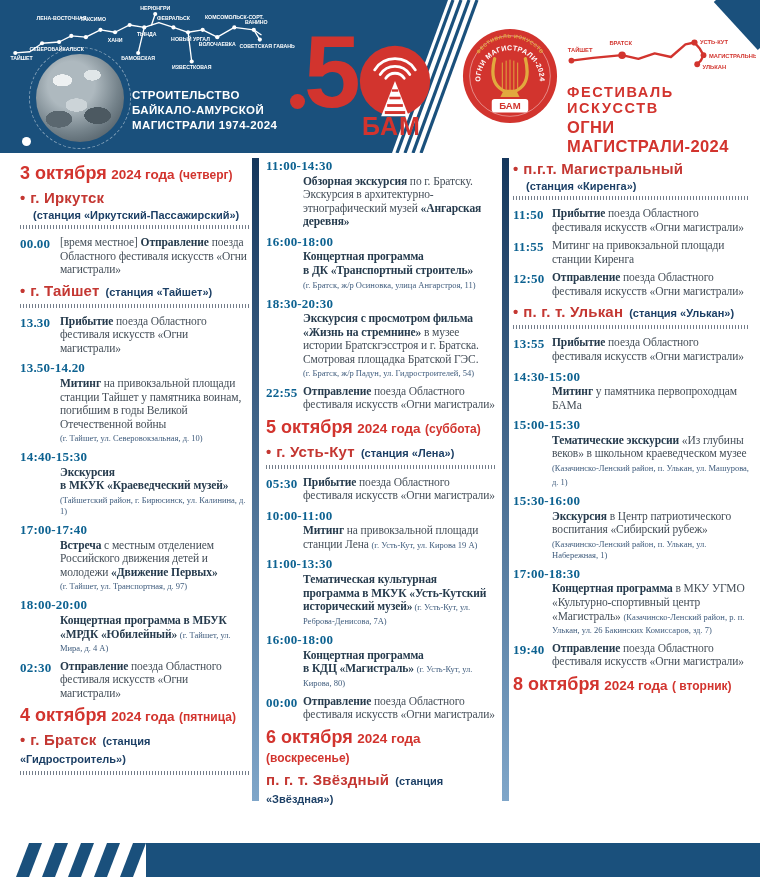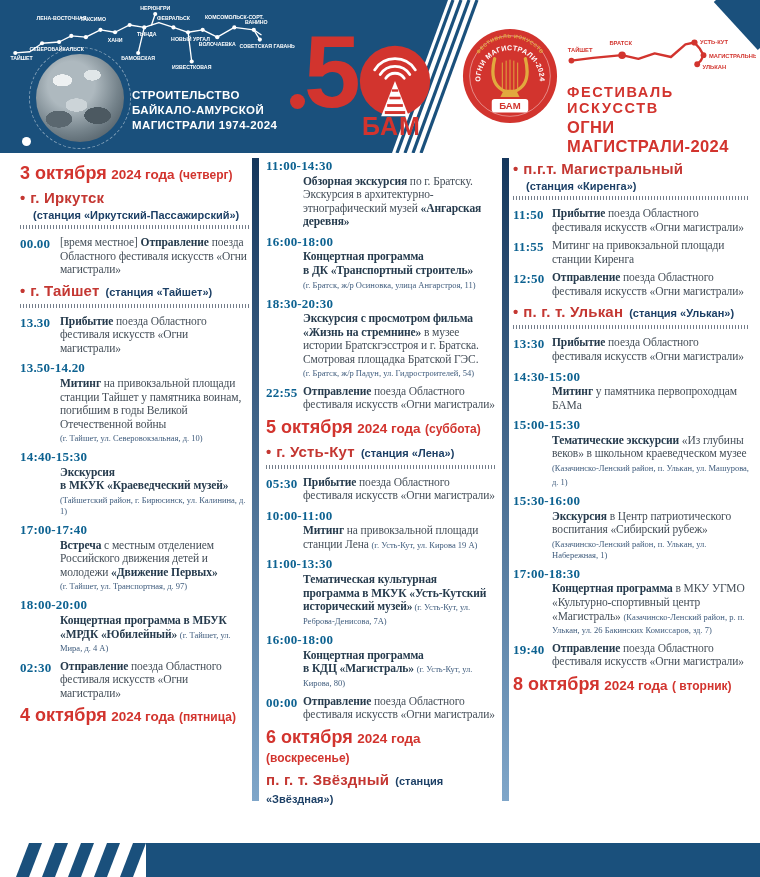--- a/index.html
+++ b/index.html
@@ -265,20 +265,24 @@
         </div>
         <div class="event stacked">
           <div class="etime">18:00-20:00</div>
           <div class="etext"><span class="b">Концертная программа в МБУК «МРДК «Юбилейный» </span><span class="v">(г. Тайшет, ул. Мира, д. 4 А)</span></div>
         </div>
         <div class="event inline">
           <div class="etime">02:30</div>
           <div class="etext"><span class="b">Отправление</span><span> поезда Областного фестиваля искусств «Огни магистрали»</span></div>
         </div>
         <div class="date-hdr"><span class="dday">4 октября</span> <span class="dyear">2024 года</span> <span class="dwd">(пятница)</span></div>
+        <div class="city">
+          <div class="city-line"><span class="bullet">•</span><span class="cname">г. Братск</span><span class="cstation">(станция «Гидростроитель»)</span></div>
+          <div class="sep"></div>
+        </div>
       </section>
     <div class="vbar vbar-1"></div>
     <section class="col col-2">
         <div class="event stacked">
           <div class="etime">11:00-14:30</div>
           <div class="etext"><span class="b">Обзорная экскурсия</span><span> по г. Братску. Экскурсия в архитектурно-этнографический музей </span><span class="b">«Ангарская деревня»</span></div>
         </div>
         <div class="event stacked">
           <div class="etime">16:00-18:00</div>
           <div class="etext"><span class="b">Концертная программа</span><br><span class="b">в ДК «Транспортный строитель»</span><div class="venue">(г. Братск, ж/р Осиновка, улица Ангарстроя, 11)</div></div>
@@ -337,21 +341,21 @@
         </div>
         <div class="event inline">
           <div class="etime">12:50</div>
           <div class="etext"><span class="b">Отправление</span><span> поезда Областного фестиваля искусств «Огни магистрали»</span></div>
         </div>
         <div class="city">
           <div class="city-line"><span class="bullet">•</span><span class="cname">п. г. т. Улькан</span><span class="cstation">(станция «Улькан»)</span></div>
           <div class="sep"></div>
         </div>
         <div class="event inline">
-          <div class="etime">13:30</div>
+          <div class="etime">13:55</div>
           <div class="etext"><span class="b">Прибытие</span><span> поезда Областного фестиваля искусств «Огни магистрали»</span></div>
         </div>
         <div class="event stacked">
           <div class="etime">14:30-15:00</div>
           <div class="etext"><span class="b">Митинг</span><span> у памятника первопроходцам БАМа</span></div>
         </div>
         <div class="event stacked">
           <div class="etime">15:00-15:30</div>
           <div class="etext"><span class="b">Тематические экскурсии</span><span> «Из глубины веков» в школьном краеведческом музее </span><span class="v">(Казачинско-Ленский район, п. Улькан, ул. Машурова, д. 1)</span></div>
         </div>

